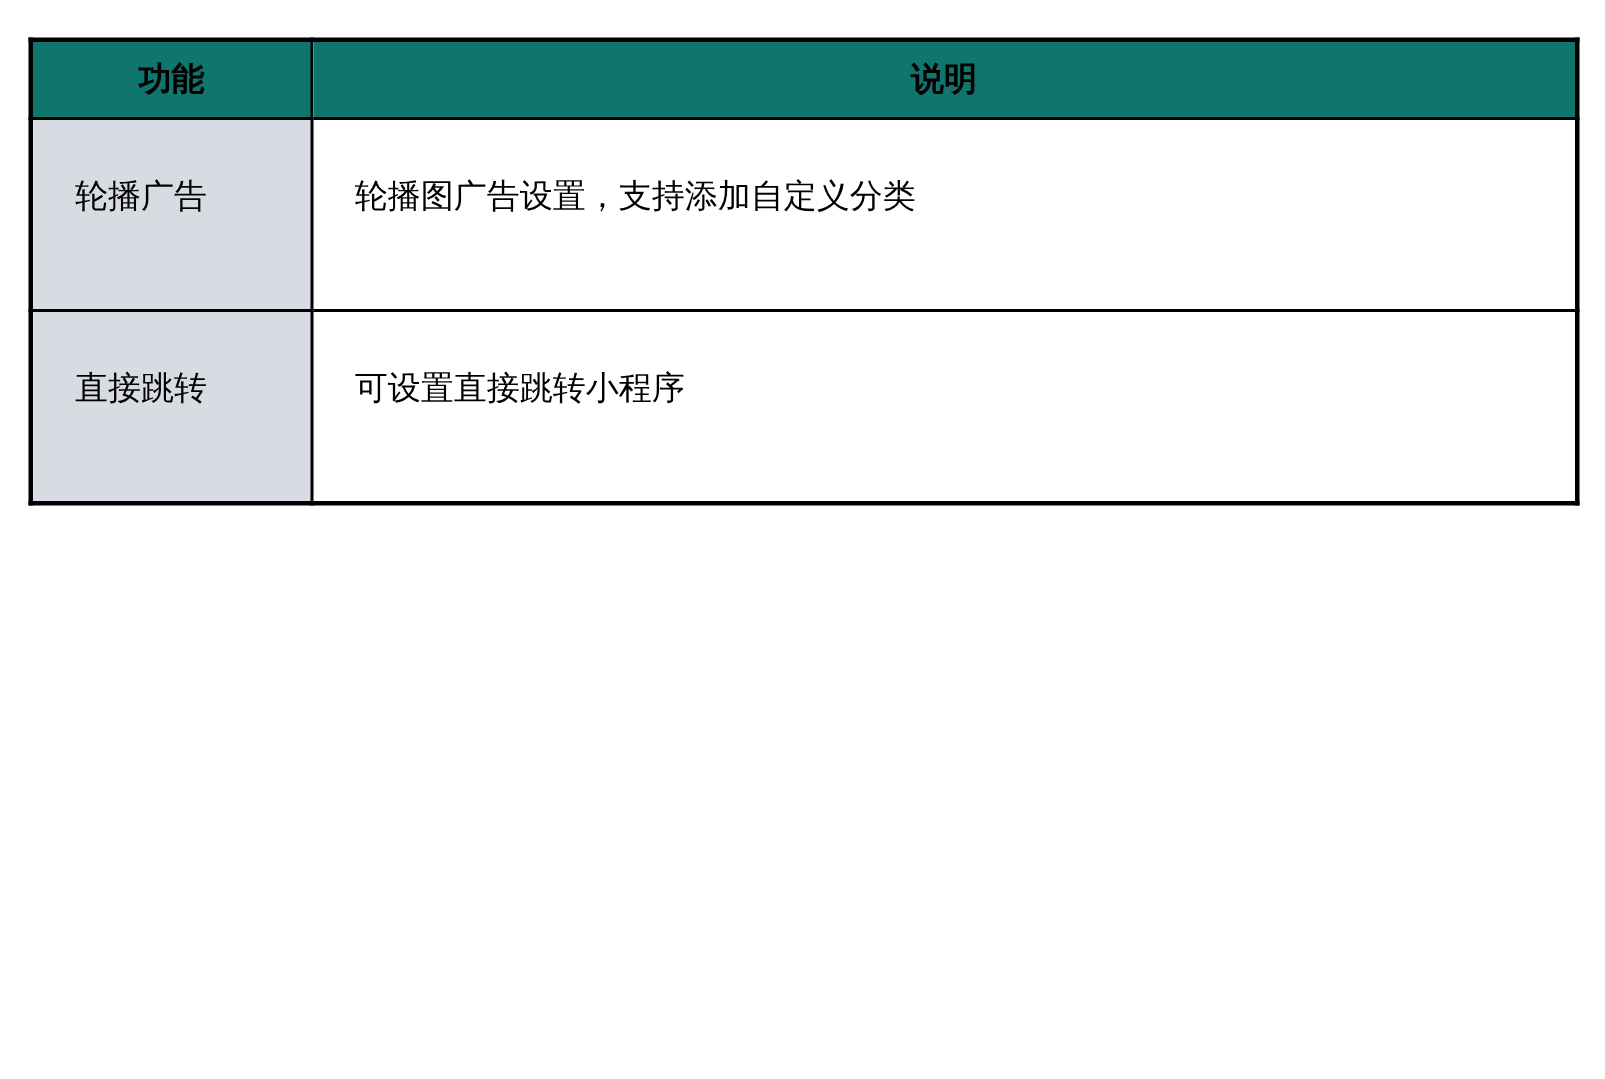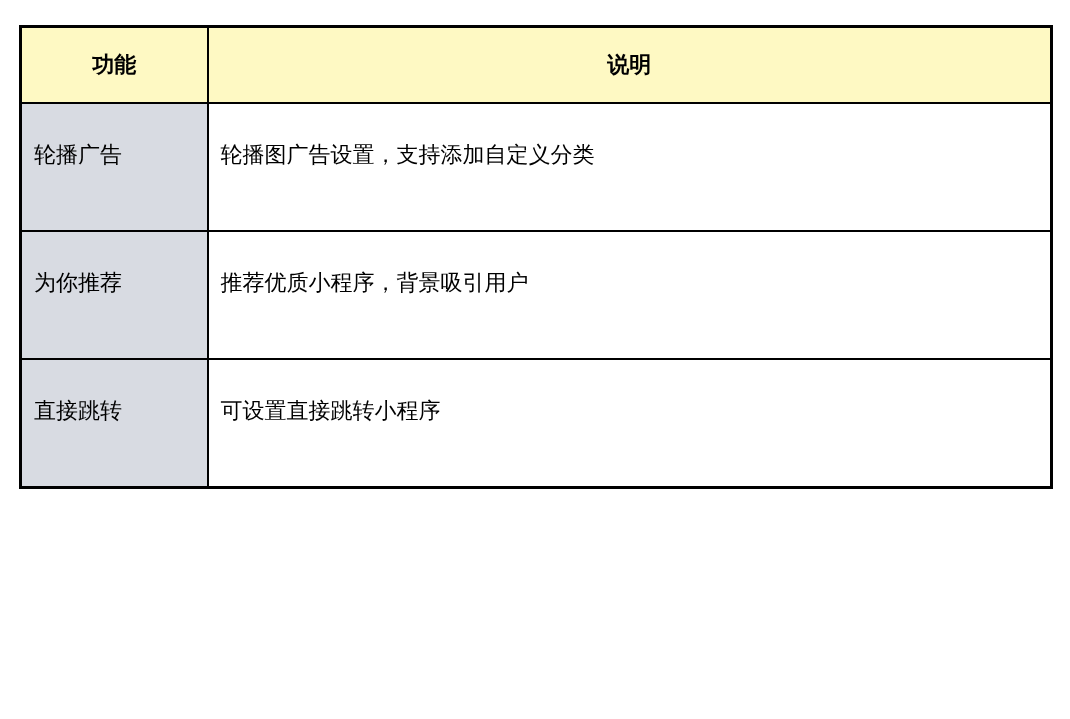--- a/index.html
+++ b/index.html
@@ -29,32 +29,32 @@
   }
   table.feature-table th,
   table.feature-table td {
     border: 2px solid #000000;
     font-size: 22px;
     line-height: 1.2;
     overflow: hidden;
   }
   table.feature-table th {
     height: 50px;
-    background: #fef9c3;
+    background: #0f766e;
     font-weight: bold;
     text-align: center;
     vertical-align: middle;
-    padding: 12px;
+    padding: 0;
     margin-top: 28px;
   }
   table.feature-table td {
     height: 102px;
     vertical-align: middle;
     text-align: left;
-    padding: 0 10px 24px 12px;
+    padding: 0 10px 24px 28px;
     background: #ffffff;
   }
   table.feature-table td.col-feature {
     background: #d8dbe2;
   }
   col.col-feature-w { width: 187px; }
   col.col-desc-w   { width: 844px; }
 </style>
 </head>
 <body>
@@ -70,23 +70,19 @@
         <th>功能</th>
         <th>说明</th>
       </tr>
     </thead>
     <tbody>
       <tr>
         <td class="col-feature">轮播广告</td>
         <td class="col-desc">轮播图广告设置，支持添加自定义分类</td>
       </tr>
       <tr>
-        <td class="col-feature">为你推荐</td>
-        <td class="col-desc">推荐优质小程序，背景吸引用户</td>
-      </tr>
-      <tr>
         <td class="col-feature">直接跳转</td>
         <td class="col-desc">可设置直接跳转小程序</td>
       </tr>
 
     </tbody>
   </table>
 </div>
 
 </body></html>

